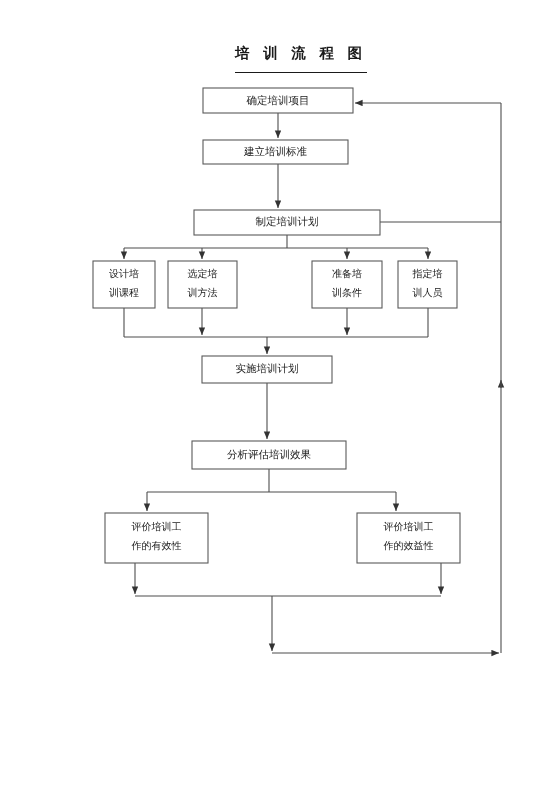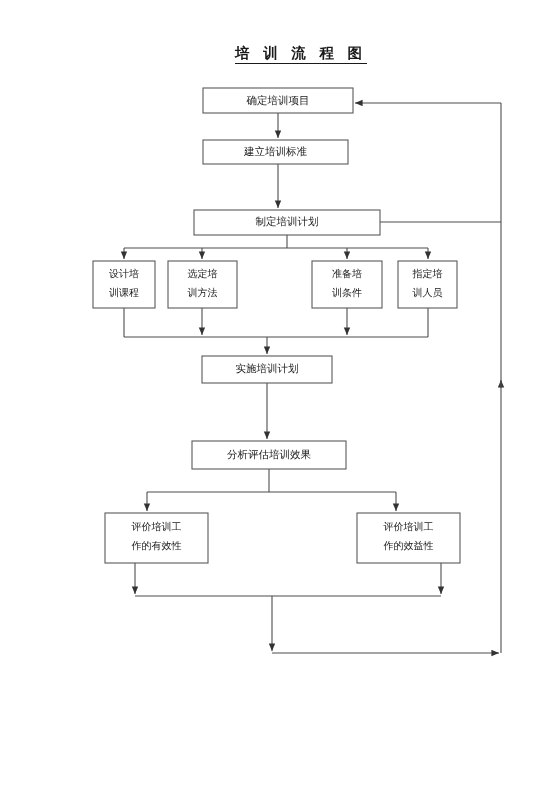--- a/index.html
+++ b/index.html
@@ -27,21 +27,21 @@
     top: 44px;
     width: 560px;
     text-align: center;
     font-size: 14.5px;
     font-weight: bold;
     letter-spacing: 5px;
     color: #1a1a1a;
   }
   #title span {
     border-bottom: 1px solid #1a1a1a;
-    padding-bottom: 2px;
+    padding-bottom: 11px;
     margin-left: 42px;
   }
   svg#flow {
     position: absolute;
     left: 0; top: 0;
     width: 560px;
     height: 792px;
   }
   .bx {
     fill: #ffffff;

